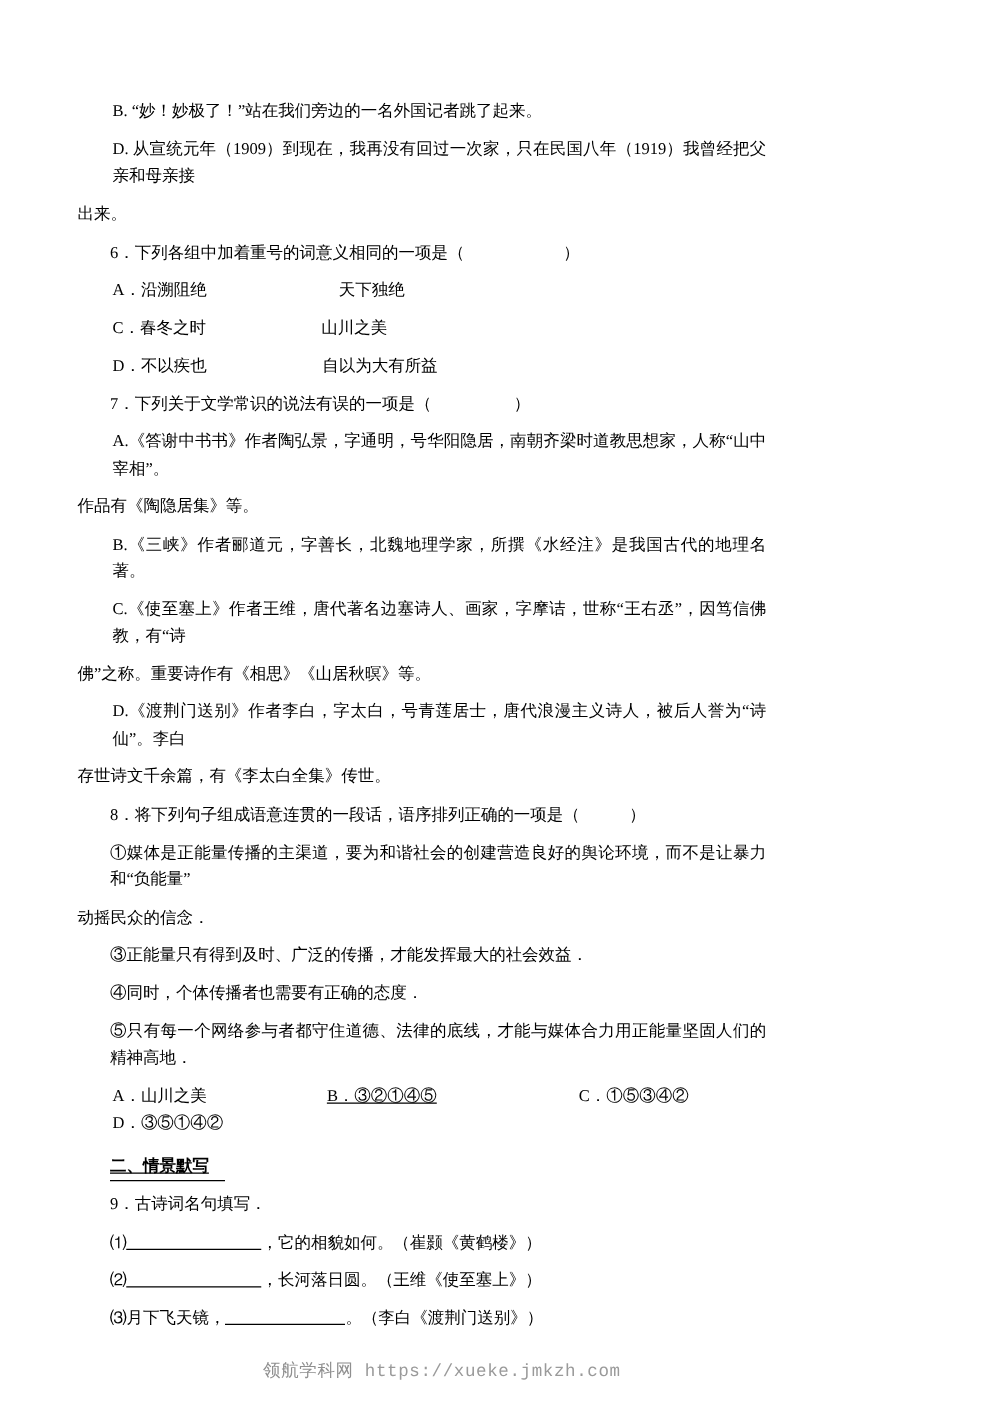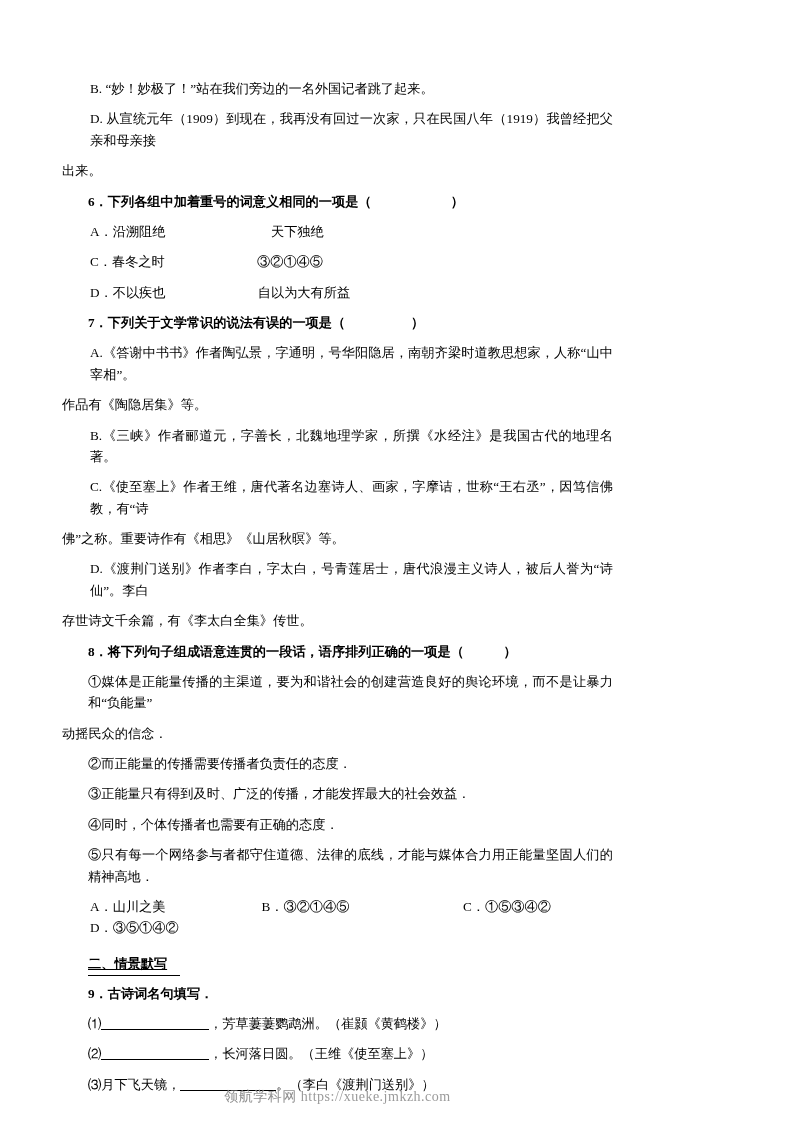--- a/index.html
+++ b/index.html
@@ -28,21 +28,20 @@
     text-align: justify;
   }
   .opt {
     padding-left: 28px;
   }
   .opt2 {
     padding-left: 26px;
   }
   .q {
     padding-left: 26px;
-    font-weight: bold;
   }
   .cont {
     padding-left: 0;
   }
   .section-head {
     font-family: "Liberation Sans", "DejaVu Sans", sans-serif;
     font-weight: bold;
     font-size: 13.2px;
     margin: 16px 0 10px 0;
     padding-left: 26px;
@@ -56,43 +55,43 @@
     left: 26px;
     bottom: -3px;
     width: 92px;
     height: 1px;
     background: #000;
   }
   .choices span {
     display: inline-block;
   }
   .c1 { width: 120px; }
-  .c2 { width: 150px; }
+  .c2 { width: 150px; text-decoration: underline; }
   .c3 { width: 150px; }
   .blank-u {
     display: inline-block;
     border-bottom: 1px solid #000;
     width: 108px;
     height: 13px;
     vertical-align: -2px;
   }
   .blank-u-short {
     display: inline-block;
     border-bottom: 1px solid #000;
     width: 96px;
     height: 13px;
     vertical-align: -2px;
   }
   .footer {
     position: absolute;
-    left: 0;
+    left: 16px;
     bottom: 16px;
     width: 100%;
     text-align: center;
-    font-family: Liberation Serif, serif;
+    font-family: Liberation Mono, monospace;
     font-size: 14px;
     color: #9a9a9a;
     letter-spacing: 0.5px;
   }
   .footer .brand {
     color: #8f8f8f;
   }
 </style>
 </head>
 <body>
@@ -101,58 +100,57 @@
 
   <div>
     <p class="line opt">B.  “妙！妙极了！”站在我们旁边的一名外国记者跳了起来。</p>
     <p class="line opt">D.  从宣统元年（1909）到现在，我再没有回过一次家，只在民国八年（1919）我曾经把父亲和母亲接</p>
     <p class="line cont">出来。</p>
   </div>
 
   <div>
     <p class="line q">6．下列各组中加着重号的词意义相同的一项是（　　　　　　）</p>
     <p class="line opt">A．沿溯阻绝　　　　　　　　天下独绝</p>
-    <p class="line opt">C．春冬之时　　　　　　　③②①④⑤</p>
+    <p class="line opt">C．春冬之时　　　　　　　山川之美</p>
     <p class="line opt">D．不以疾也　　　　　　　自以为大有所益</p>
   </div>
 
   <div>
     <p class="line q">7．下列关于文学常识的说法有误的一项是（　　　　　）</p>
     <p class="line opt">A.《答谢中书书》作者陶弘景，字通明，号华阳隐居，南朝齐梁时道教思想家，人称“山中宰相”。</p>
     <p class="line cont">作品有《陶隐居集》等。</p>
     <p class="line opt">B.《三峡》作者郦道元，字善长，北魏地理学家，所撰《水经注》是我国古代的地理名著。</p>
     <p class="line opt">C.《使至塞上》作者王维，唐代著名边塞诗人、画家，字摩诘，世称“王右丞”，因笃信佛教，有“诗</p>
     <p class="line cont">佛”之称。重要诗作有《相思》《山居秋暝》等。</p>
     <p class="line opt">D.《渡荆门送别》作者李白，字太白，号青莲居士，唐代浪漫主义诗人，被后人誉为“诗仙”。李白</p>
     <p class="line cont">存世诗文千余篇，有《李太白全集》传世。</p>
   </div>
 
   <div>
     <p class="line q">8．将下列句子组成语意连贯的一段话，语序排列正确的一项是（　　　）</p>
     <p class="line opt2">①媒体是正能量传播的主渠道，要为和谐社会的创建营造良好的舆论环境，而不是让暴力和“负能量”</p>
     <p class="line cont">动摇民众的信念．</p>
-    <p class="line opt2">②而正能量的传播需要传播者负责任的态度．</p>
     <p class="line opt2">③正能量只有得到及时、广泛的传播，才能发挥最大的社会效益．</p>
     <p class="line opt2">④同时，个体传播者也需要有正确的态度．</p>
     <p class="line opt2">⑤只有每一个网络参与者都守住道德、法律的底线，才能与媒体合力用正能量坚固人们的精神高地．</p>
     <p class="line opt choices">
       <span class="c1">A．山川之美</span>
       <span class="c2">B．③②①④⑤</span>
       <span class="c3">C．①⑤③④②</span>
       <span class="c1">D．③⑤①④②</span>
     </p>
   </div>
 
   <div class="section-head">二、情景默写</div>
 
   <div>
     <p class="line q">9．古诗词名句填写．</p>
 
     <p class="line opt2">
-      <span>⑴</span><span class="blank-u"></span><span>，芳草萋萋鹦鹉洲。（崔颢《黄鹤楼》）</span>
+      <span>⑴</span><span class="blank-u"></span><span>，它的相貌如何。（崔颢《黄鹤楼》）</span>
     </p>
 
     <p class="line opt2">
       <span>⑵</span><span class="blank-u"></span><span>，长河落日圆。（王维《使至塞上》）</span>
     </p>
 
     <p class="line opt2">
       <span>⑶</span><span>月下飞天镜，</span><span class="blank-u-short"></span><span>。（李白《渡荆门送别》）</span>
     </p>
   </div>

